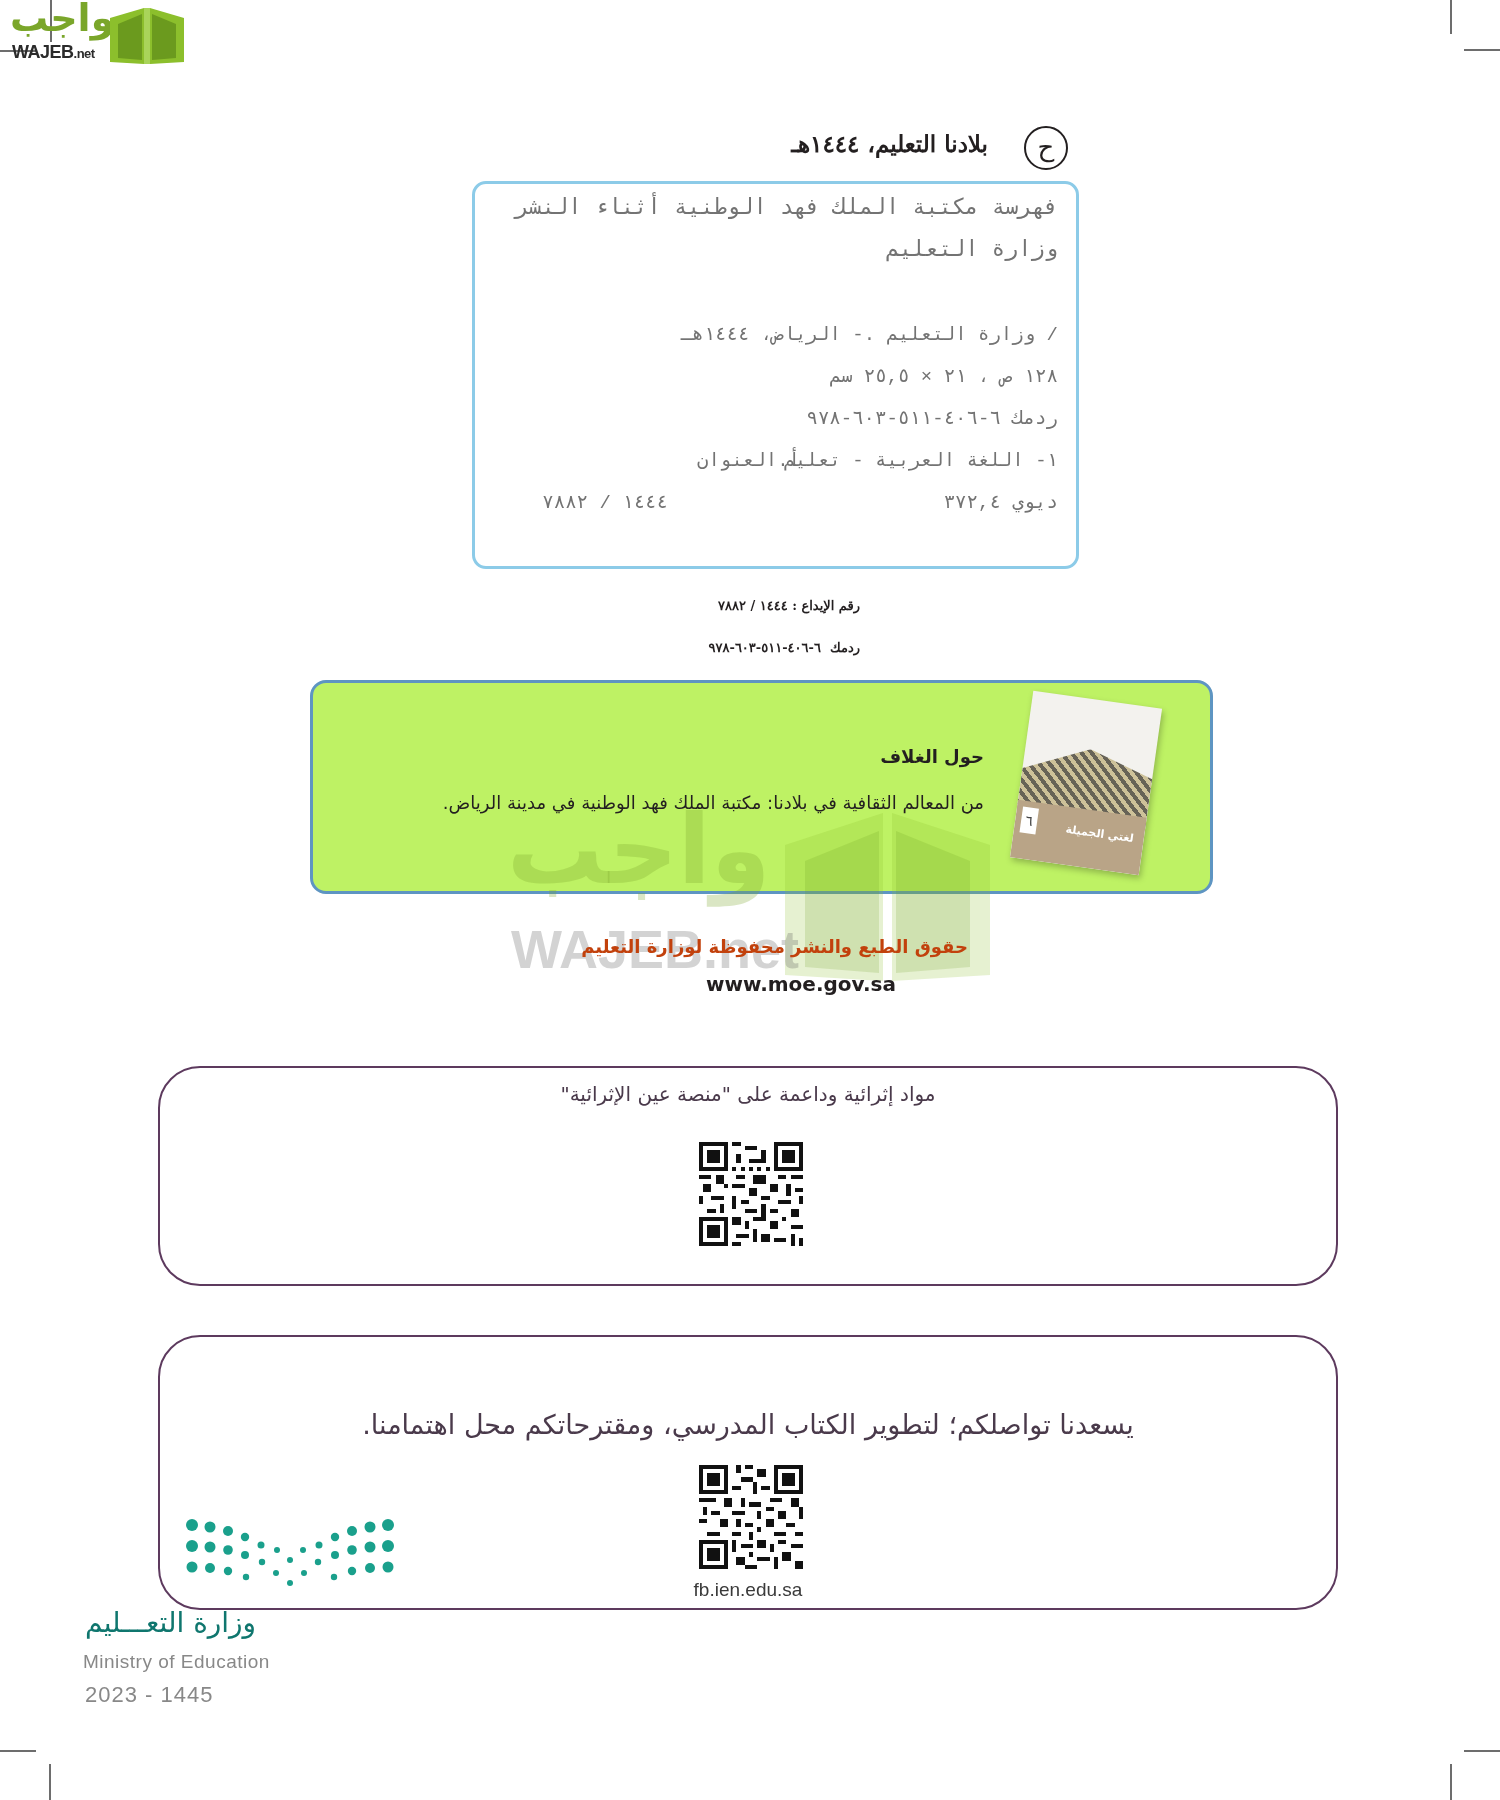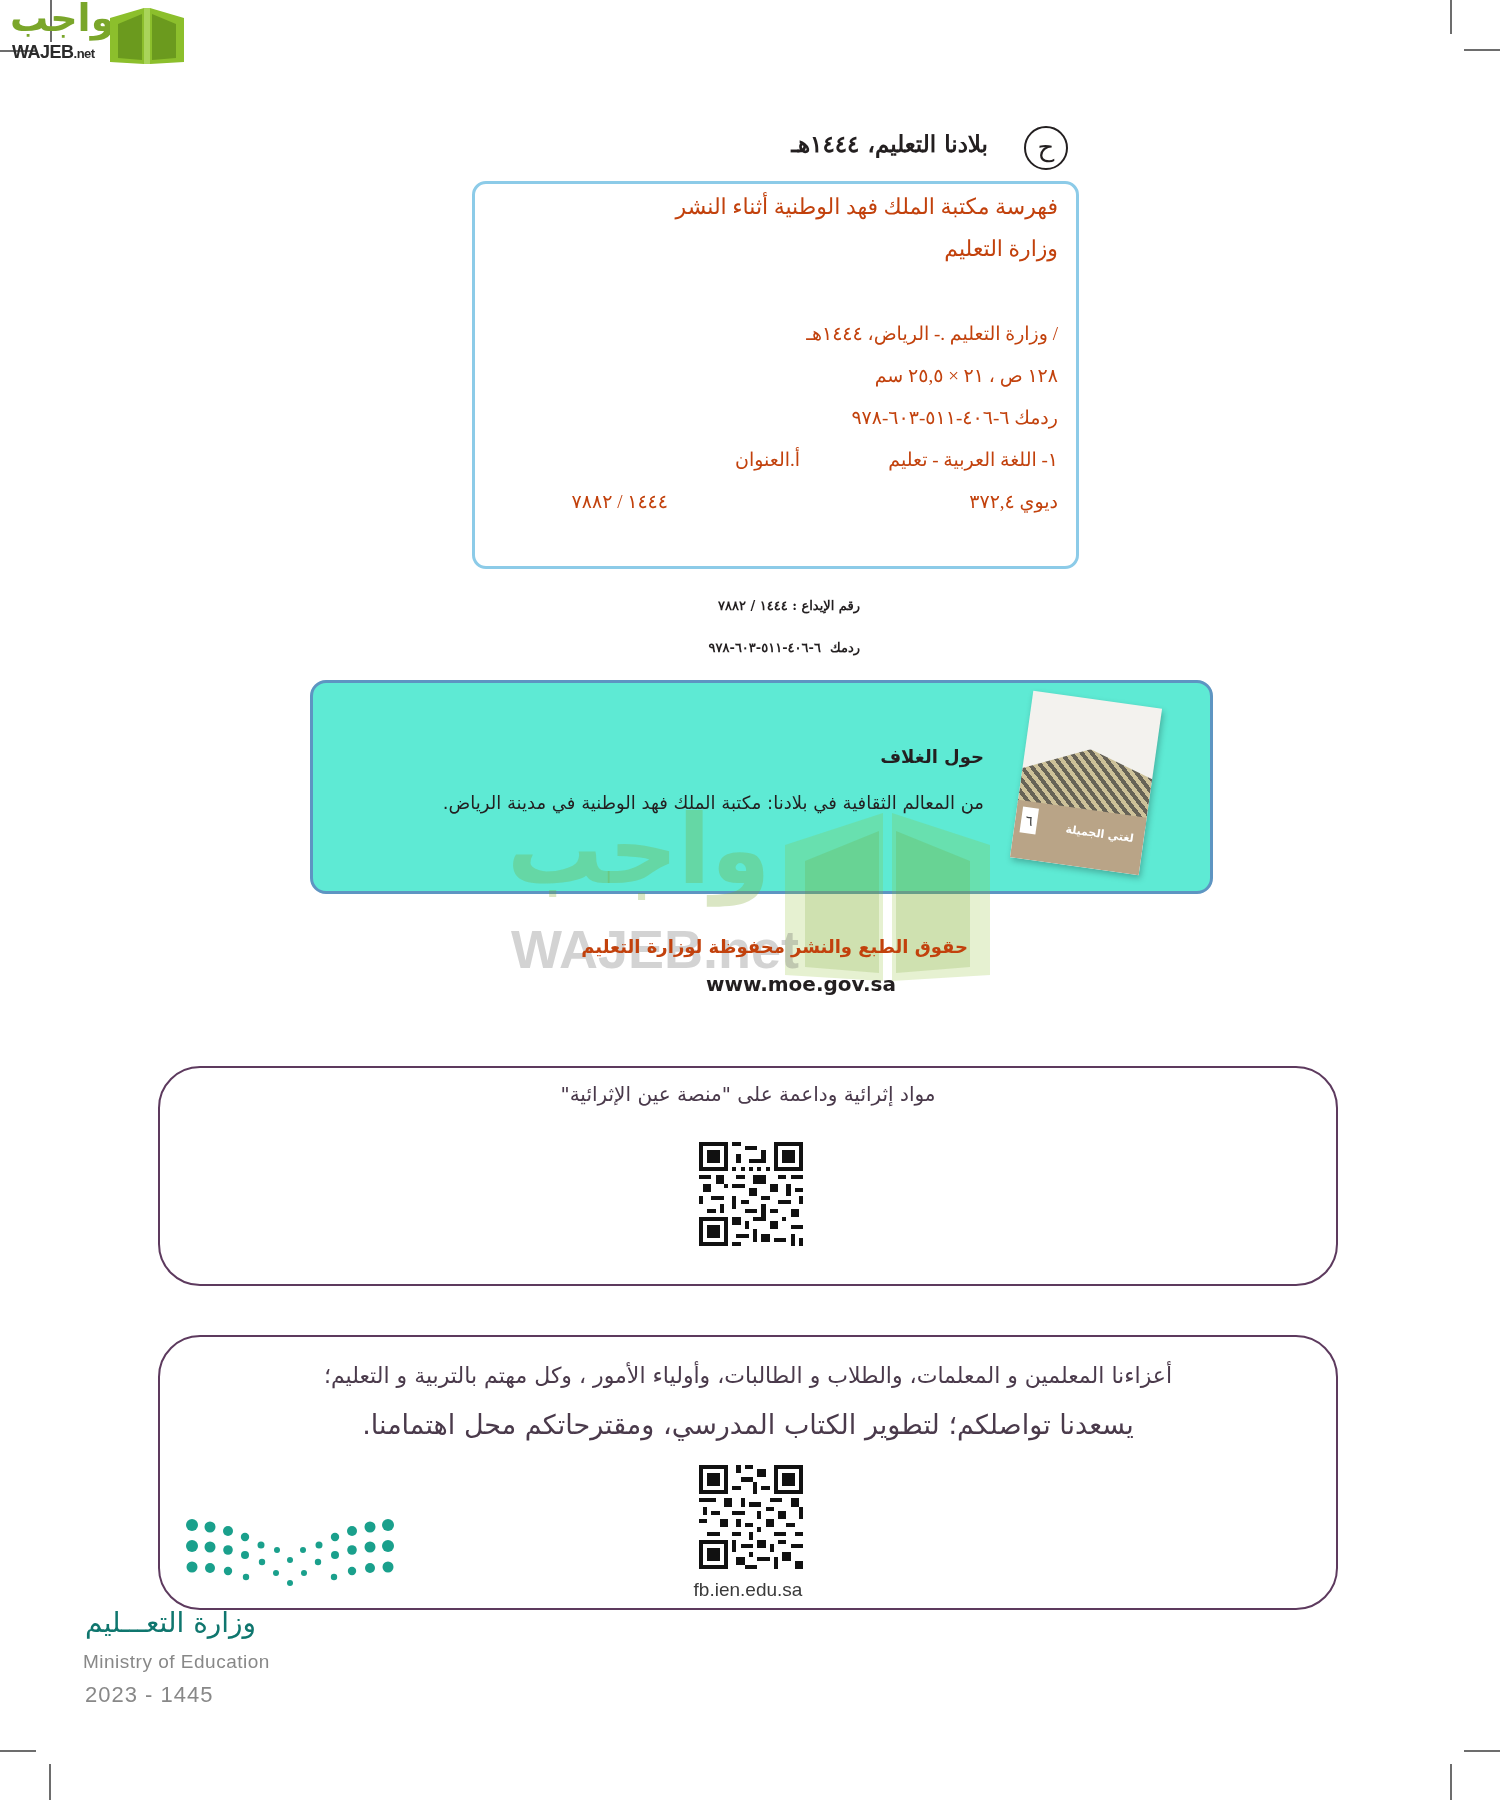--- a/index.html
+++ b/index.html
@@ -19,28 +19,28 @@
   #wajeb-logo .ar { position: absolute; left: 2px; top: -8px; font-family: "DejaVu Sans", sans-serif; font-weight: bold; font-size: 38px; color: #7aa62a; direction: rtl; }
   #wajeb-logo .en { position: absolute; left: 4px; top: 38px; font-family: "Liberation Sans", sans-serif; font-weight: bold; font-size: 18px; color: #2b2b2b; letter-spacing: -0.5px; }
   #wajeb-logo .en small { font-size: 13px; font-weight: bold; }
 
   
   #hdr-circle { left: 1024px; top: 126px; width: 40px; height: 40px; border: 2.5px solid #231f20; border-radius: 50%; text-align: center; line-height: 38px; font-size: 26px; font-family: "DejaVu Serif", serif; }
   #hdr-text { right: 512px; top: 130px; font-family: "DejaVu Serif", serif; font-size: 23px; font-weight: bold; white-space: nowrap; }
 
   
   #catalog { left: 472px; top: 181px; width: 607px; height: 388px; border: 3px solid #8ccbe8; border-radius: 14px; box-sizing: border-box; }
-  .cat-line { position: absolute; right: 18px; font-family: Liberation Serif, serif; font-size: 19px; white-space: nowrap; color: #c2410c; text-align: right; }
+  .cat-line { position: absolute; right: 18px; font-family: Liberation Mono, monospace; font-size: 19px; white-space: nowrap; color: #737373; text-align: right; }
   .cat-line.big { font-size: 22px; }
 
   
   .dep { font-family: "DejaVu Serif", serif; font-size: 13px; white-space: nowrap; font-weight: bold; }
 
   
-  #cover-box { left: 310px; top: 680px; width: 903px; height: 214px; background: #5eead4; border: 3px solid #5e95c2; border-radius: 16px; box-sizing: border-box; }
+  #cover-box { left: 310px; top: 680px; width: 903px; height: 214px; background: #bef264; border: 3px solid #5e95c2; border-radius: 16px; box-sizing: border-box; }
   #cover-title { right: 226px; top: 63px; font-family: "DejaVu Sans", sans-serif; font-weight: bold; font-size: 18px; }
   #cover-desc { right: 226px; top: 100px; font-family: "DejaVu Sans", sans-serif; font-size: 18px; white-space: nowrap; margin-top: 9px; }
   #cover-thumb { left: 708px; top: 16px; width: 130px; height: 168px; transform: rotate(8deg); background: #f3f2ee; box-shadow: 2px 3px 6px rgba(0,0,0,0.25); overflow: hidden; }
   #cover-thumb .photo { position: absolute; left: 0; top: 50px; width: 130px; height: 70px; background:
       repeating-linear-gradient(45deg, #c6b98a 0 4px, #4e4a3d 4px 8px),
       #8b8670; opacity: 0.85; clip-path: polygon(0 40%, 50% 0, 100% 30%, 100% 100%, 0 100%); }
   #cover-thumb .band { position: absolute; left: 0; top: 110px; width: 130px; height: 58px; background: #b9a487; }
   #cover-thumb .t { position: absolute; right: 10px; top: 126px; color: #fff; font-size: 11px; font-weight: bold; direction: rtl; }
   #cover-thumb .num { position: absolute; left: 6px; top: 116px; width: 16px; height: 26px; background: #fff; color: #444; font-size: 14px; text-align: center; line-height: 26px; }
 
@@ -201,21 +201,20 @@
         <rect x="15" y="22" width="2" height="2"></rect>
         <rect x="18" y="23" width="3" height="1"></rect>
         <rect x="22" y="22" width="1" height="3"></rect>
         <rect x="8" y="24" width="2" height="1"></rect>
         <rect x="24" y="23" width="1" height="2"></rect>
     </g>
   </svg>
 </div>
 
 <div id="fb-box" class="pbox">
-  <div class="ptext" style="top:26px;font-size:22px;">أعزاءنا المعلمين و المعلمات، والطلاب و الطالبات، وأولياء الأمور ، وكل مهتم بالتربية و التعليم؛</div>
   <div class="ptext" style="top:72px;font-size:27px;">يسعدنا تواصلكم؛ لتطوير الكتاب المدرسي، ومقترحاتكم محل اهتمامنا.</div>
   <svg class="qr" style="top:128px;" viewBox="0 0 25 25" shape-rendering="crispEdges">
     <rect width="25" height="25" fill="#fff"></rect>
     <g fill="#111">
       <rect x="0" y="0" width="7" height="7"></rect>
         <rect x="1" y="1" width="5" height="5" fill="#fff"></rect>
         <rect x="2" y="2" width="3" height="3"></rect>
       <rect x="18" y="0" width="7" height="7"></rect>
         <rect x="19" y="1" width="5" height="5" fill="#fff"></rect>
         <rect x="20" y="2" width="3" height="3"></rect>

